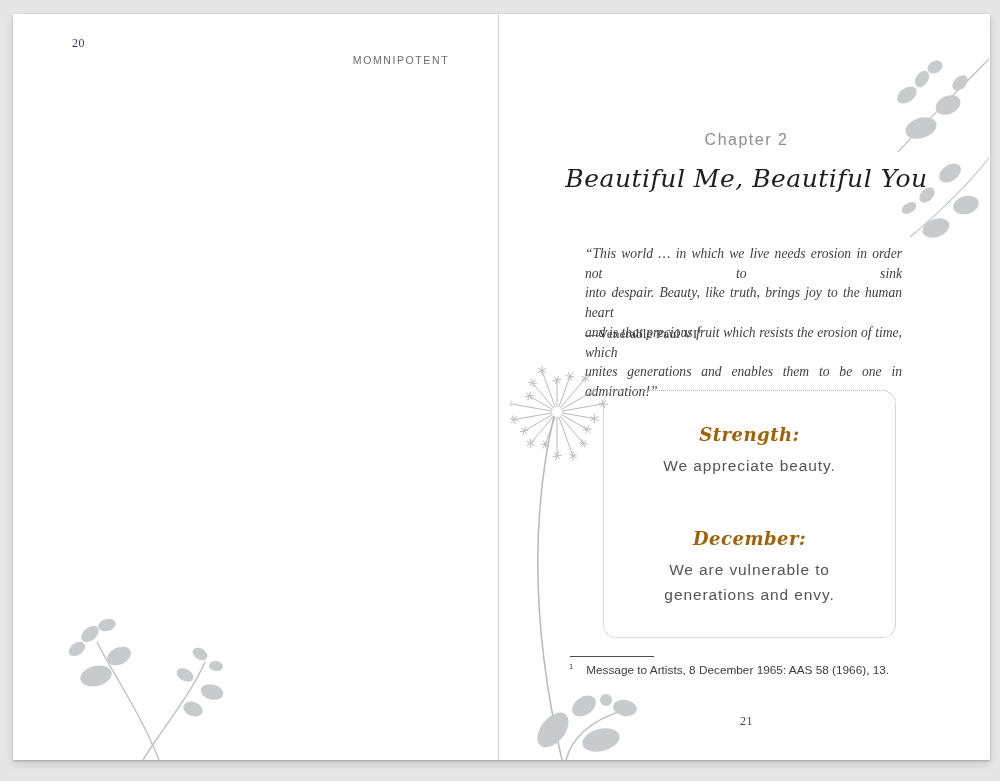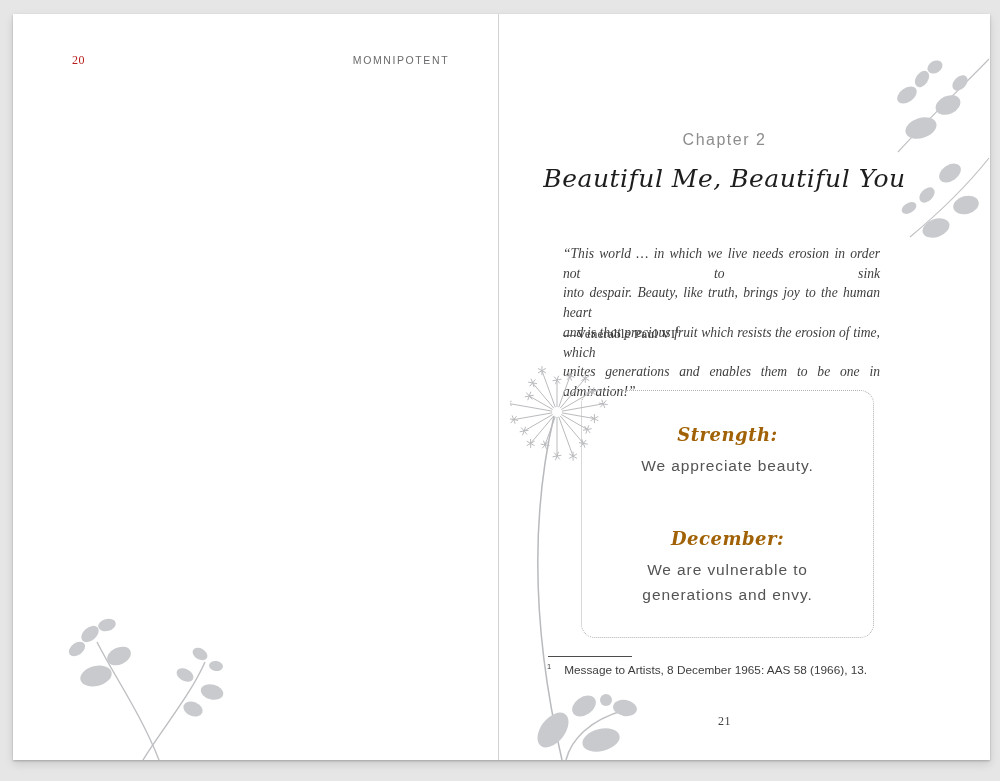--- a/index.html
+++ b/index.html
@@ -14,31 +14,31 @@
     position:absolute;left:13px;top:14px;width:977px;height:746px;
     background:#ffffff;
     box-shadow:0 1px 2px rgba(0,0,0,.22), 0 4px 9px rgba(0,0,0,.12);
   }
   .gutter{
     position:absolute;left:485px;top:0;width:1px;height:746px;
     background:#d2d2d4;
   }
   
   .folio-left{
-    position:absolute;left:59px;top:39px;
-    font:12px "Liberation Serif", serif;color:#b91c1c;letter-spacing:.5px;
+    position:absolute;left:59px;top:22px;
+    font:12px "Liberation Serif", serif;color:#4c1d95;letter-spacing:.5px;
   }
   .running-head{
     position:absolute;left:388px;top:40px;transform:translateX(-50%);
     font-family:"Liberation Sans", sans-serif;font-size:10.5px;
     letter-spacing:1.6px;color:#6b6b6d;
   }
   
   .rightpage{
-    position:absolute;left:466px;top:0;width:491px;height:647px;
+    position:absolute;left:488px;top:0;width:491px;height:647px;
   }
   .chapter-label{
     position:absolute;left:0;right:0;top:117px;text-align:center;
     font-family:"Liberation Sans", sans-serif;font-size:16px;
     letter-spacing:1.5px;color:#8d8d8f;
   }
   .chapter-title{
     position:absolute;left:0;right:0;top:150px;text-align:center;
     font-family:"DejaVu Serif", cursive, serif;font-style:italic;
     font-size:25px;color:#1d1d1d;letter-spacing:.5px;

